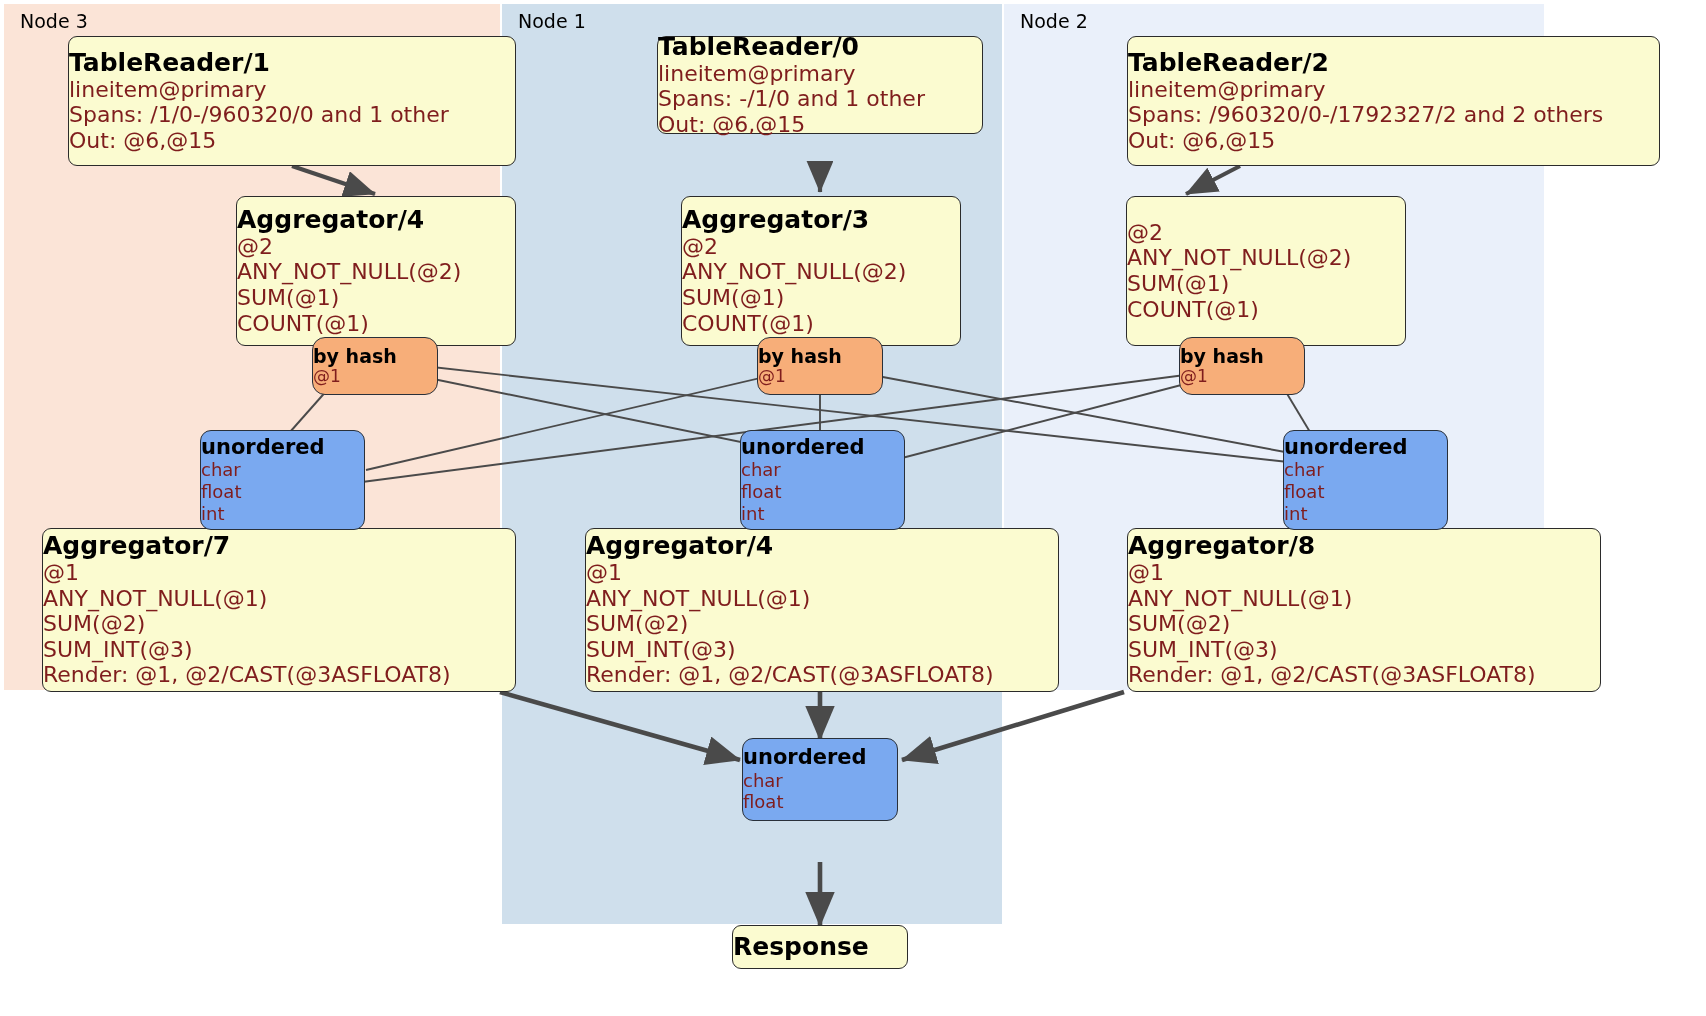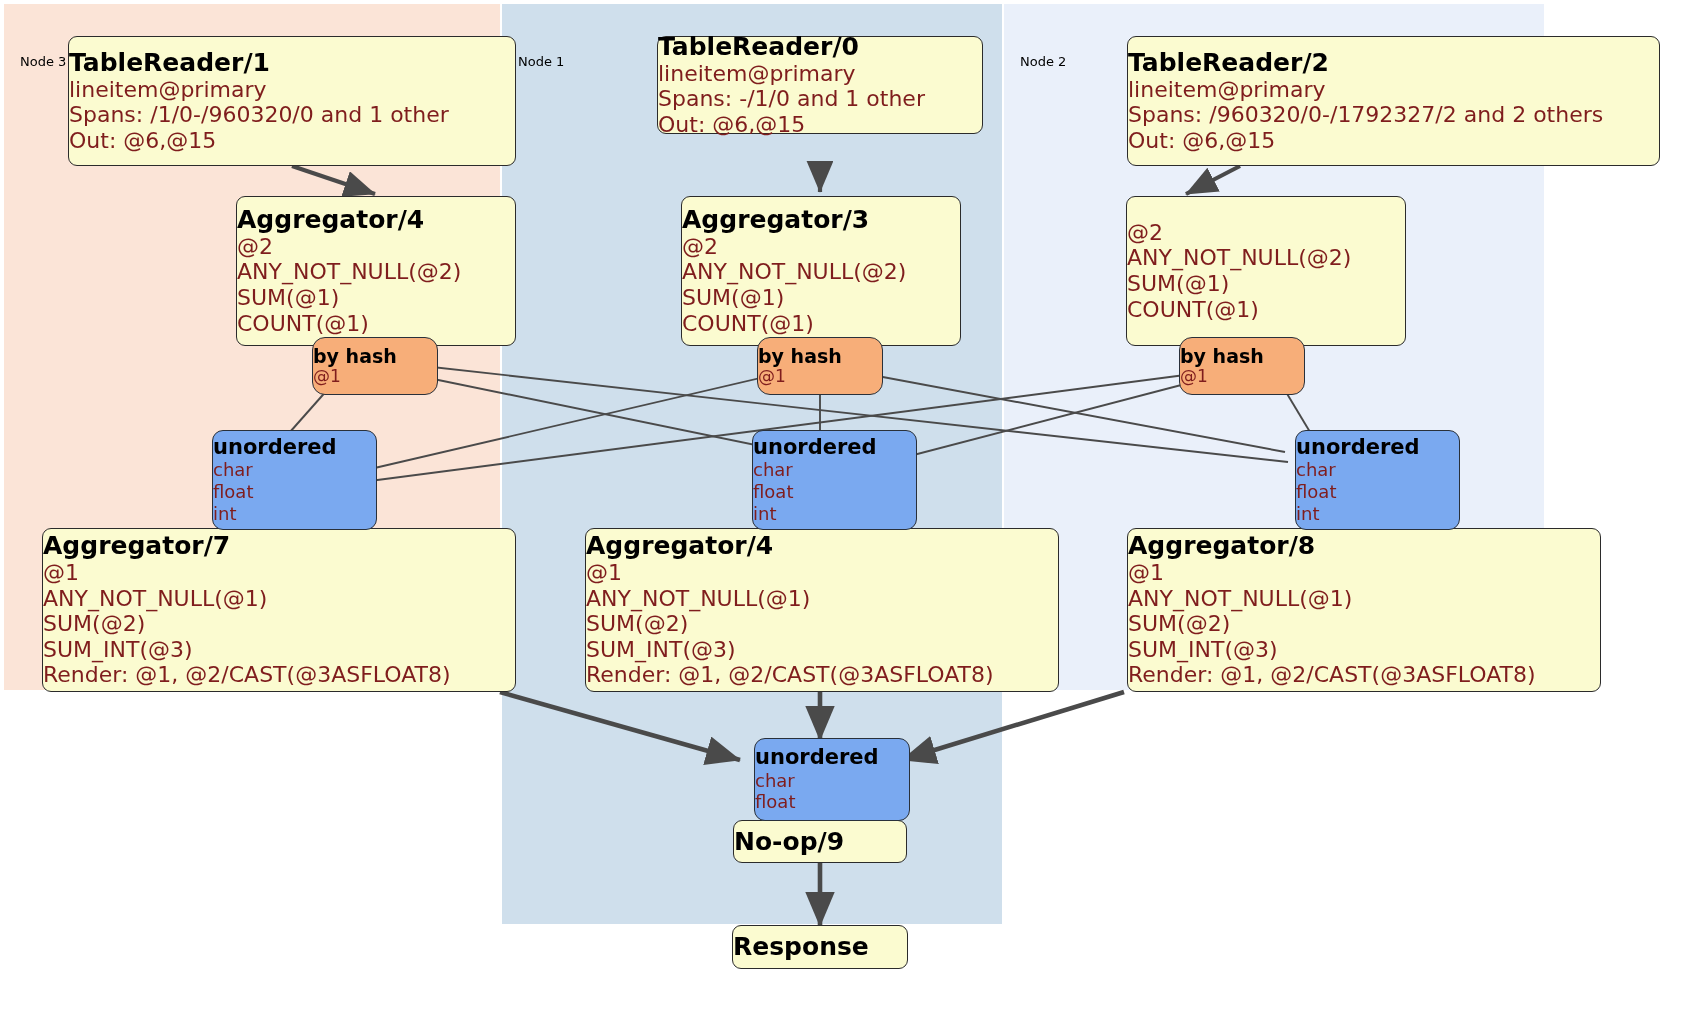--- a/index.html
+++ b/index.html
@@ -27,45 +27,43 @@
   }
   #edges { z-index: 5; }
 
   .region {
     position: absolute;
     box-sizing: border-box;
     z-index: 1;
   }
   .region-label {
     position: absolute;
-    font-size: 13px;
+    font-size: 19px;
     color: #000;
     white-space: nowrap;
-    margin-top: 44px;
   }
 
   .node {
     position: absolute;
     box-sizing: border-box;
     border: 1.6px solid #2b2b2b;
     border-radius: 9px;
     z-index: 10;
     display: flex;
     flex-direction: column;
     justify-content: center;
   }
   .node.proc {
     background: #fbfbd0;
   }
   .node.router {
     background: #7aa9f0;
     border-color: #29303a;
     border-radius: 11px;
     z-index: 12;
-    margin-left: 12px;
   }
   .node.hash {
     background: #f7ae79;
     border-color: #29303a;
     border-radius: 13px;
     z-index: 14;
   }
   .node.terminal {
     background: #fbfbd0;
   }
@@ -239,21 +237,18 @@
     <div class="detail">SUM_INT(@3)</div>
     <div class="detail">Render: @1, @2/CAST(@3ASFLOAT8)</div>
   </div>
 
   <div class="node router" style="left:742px; top:738px; width:156px; height:83px;">
     <div class="title">unordered</div>
     <div class="detail">char</div>
     <div class="detail">float</div>
   </div>
 
-  <div class="node proc" style="left:733px; top:820px; width:174px; height:43px;">
-    <div class="title sm" style="font-size:25px;">No-op/9</div>
-  </div>
 
   <div class="node terminal" style="left:732px; top:925px; width:176px; height:44px;">
     <div class="title">Response</div>
   </div>
 
 </div>
 
 </body></html>

